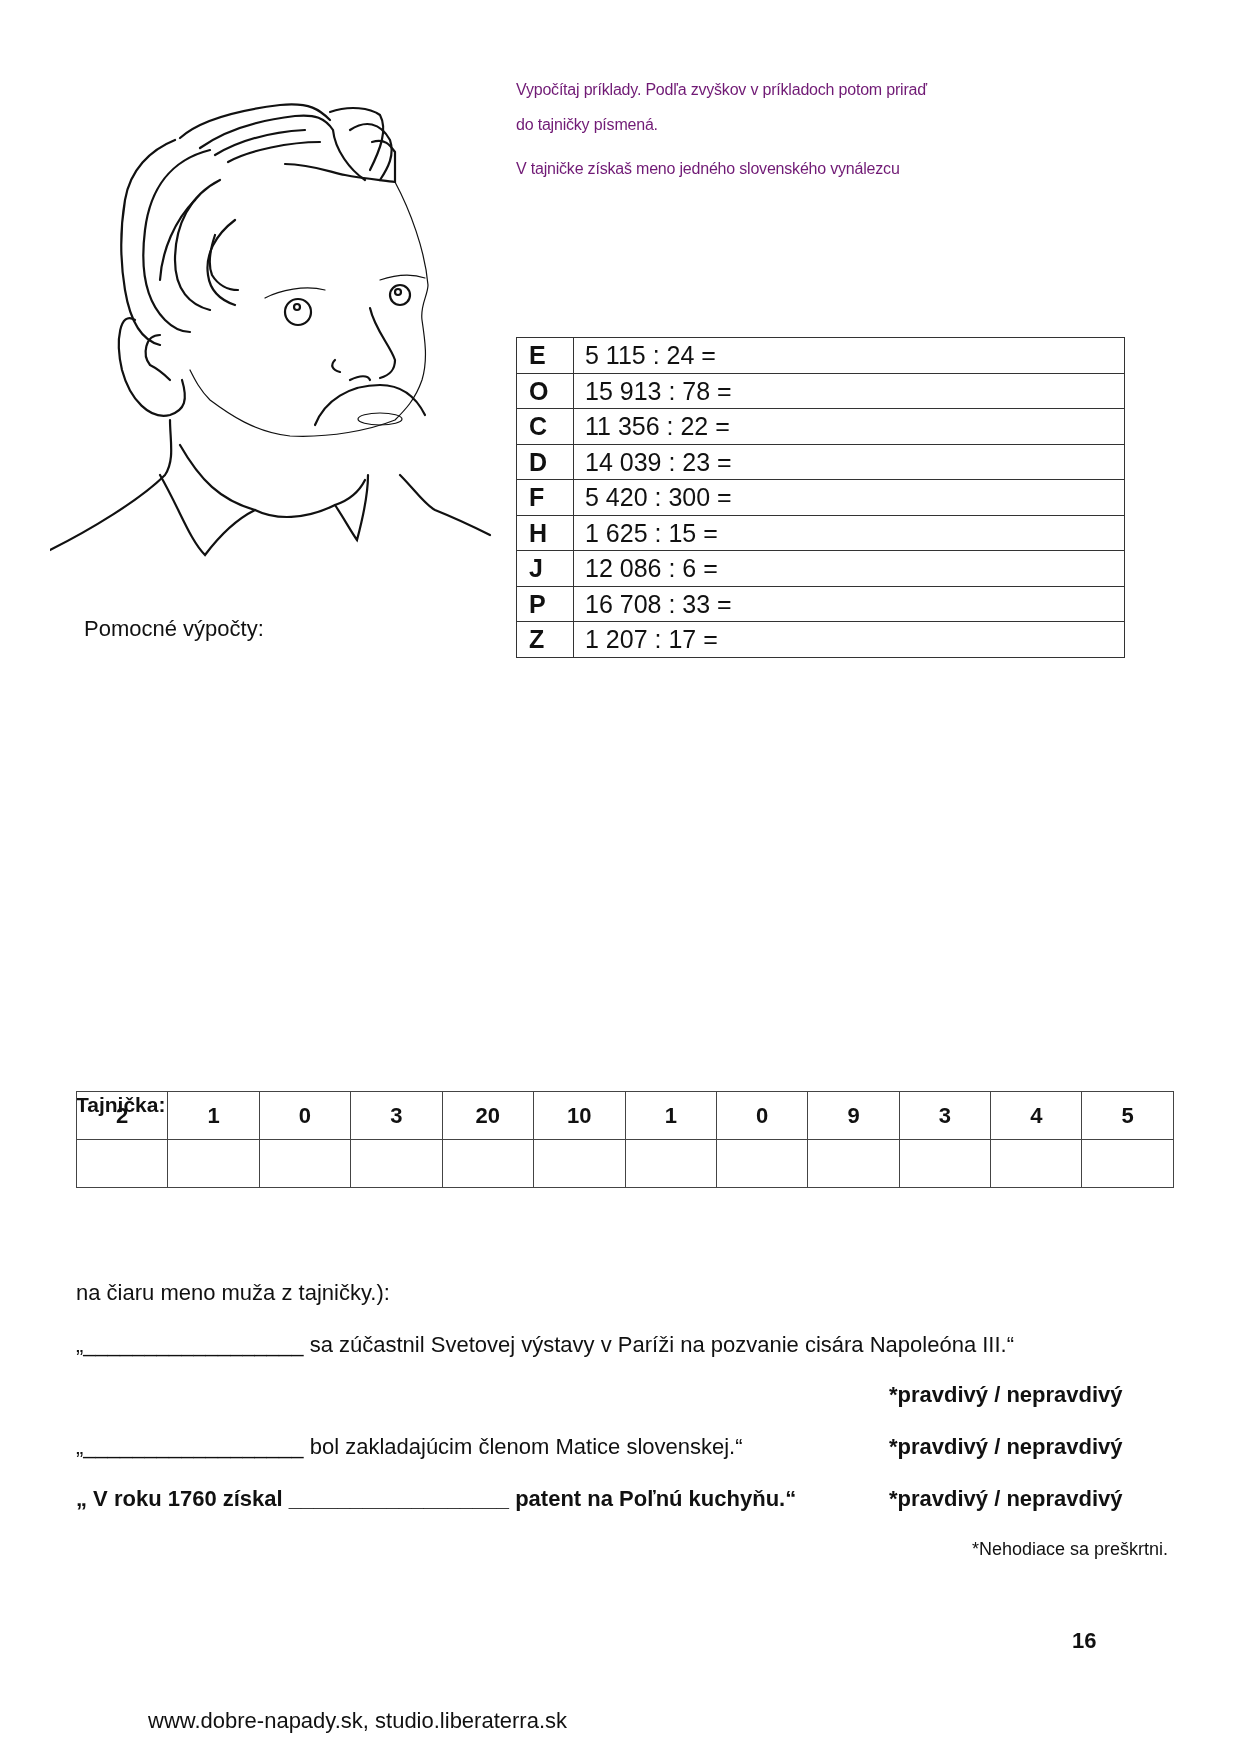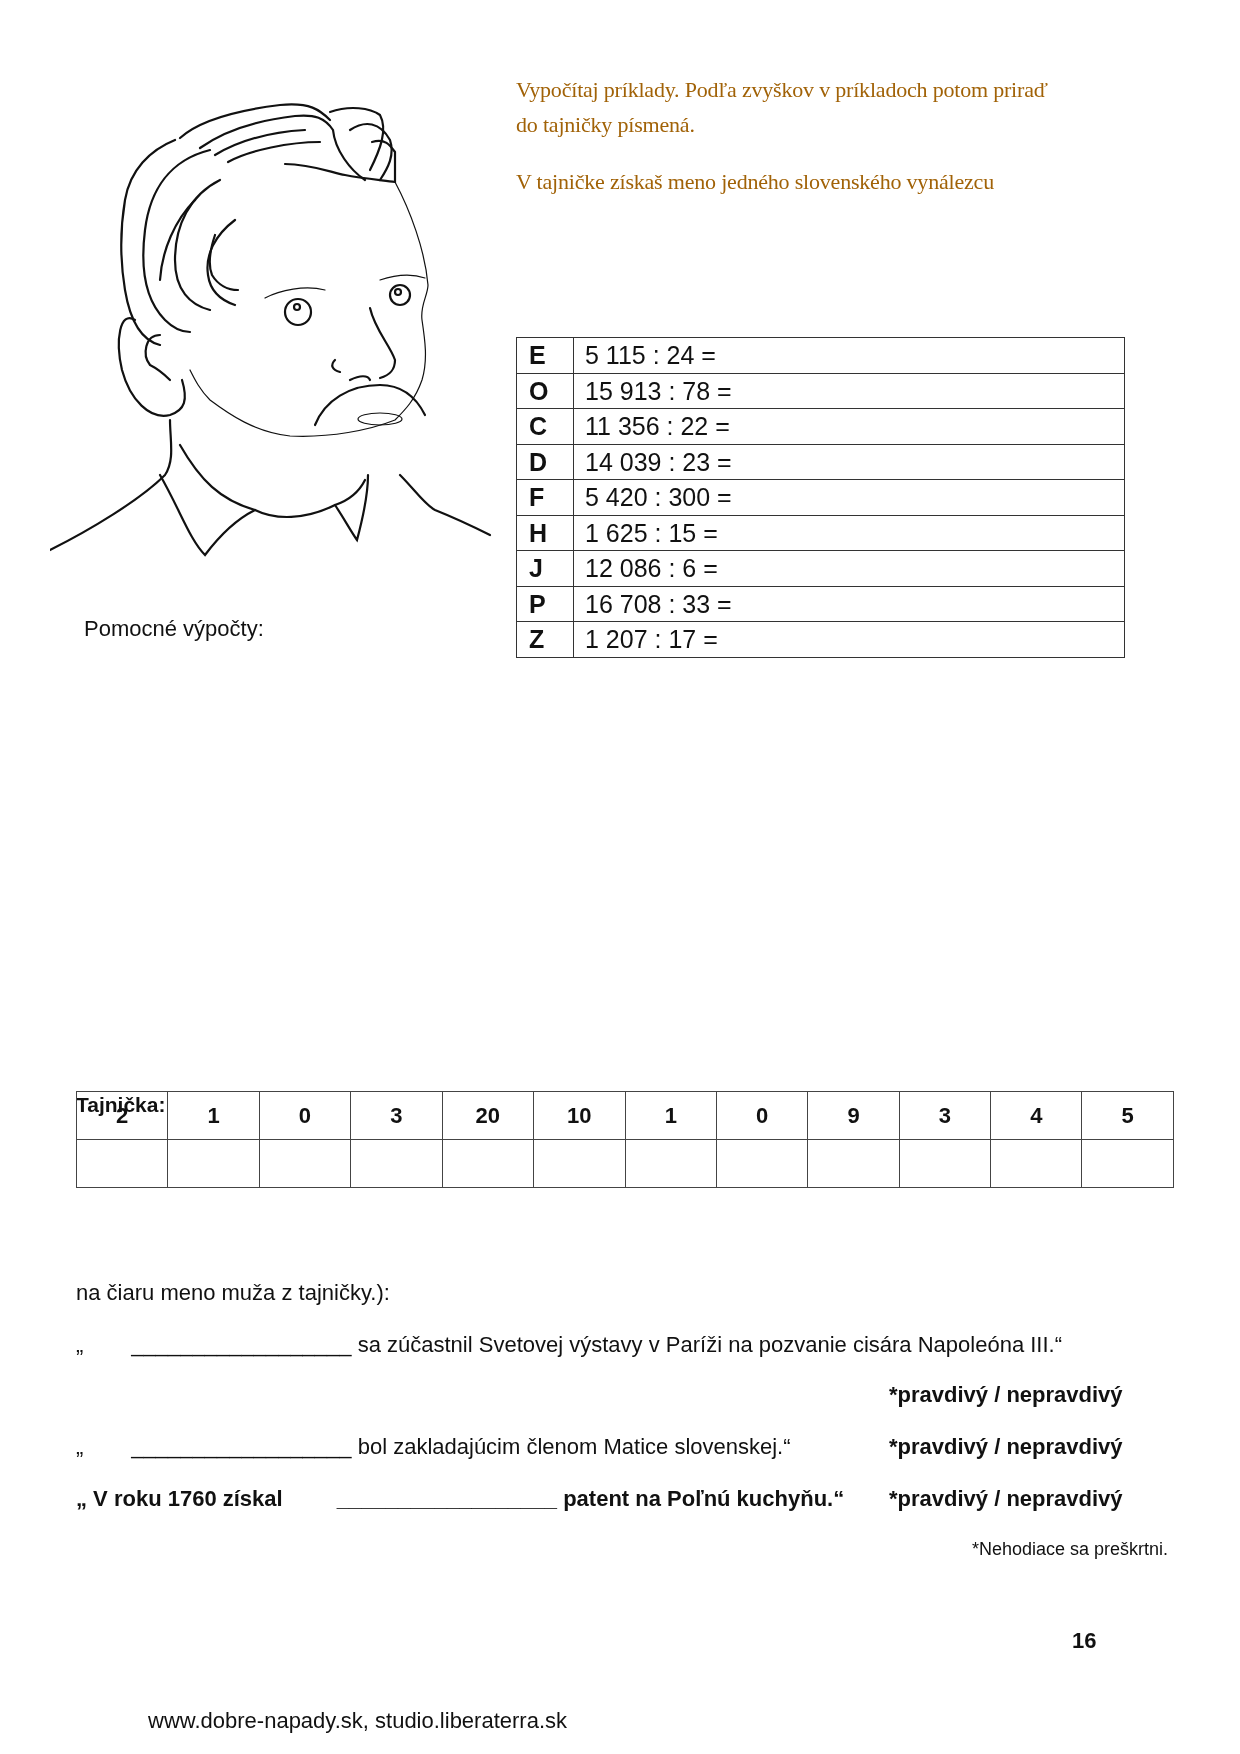--- a/index.html
+++ b/index.html
@@ -2,24 +2,24 @@
 <html><head>
 <meta charset="utf-8">
 <style>
   html, body { margin: 0; padding: 0; background: #ffffff; }
   body {
     width: 1240px; height: 1754px; position: relative; overflow: hidden;
     font-family: "Liberation Sans", sans-serif; color: #111;
   }
   .abs { position: absolute; }
   .intro p {
-    margin: 0; font-size: 22px; line-height: 35px; color: #a16207;
-    font-family: Liberation Serif, serif; letter-spacing: -0.2px;
-  }
-  .intro p + p { margin-top: 22px; }
+    margin: 0; font-size: 16px; line-height: 35px; color: #701a75;
+    font-family: Liberation Sans, sans-serif; letter-spacing: -0.2px;
+  }
+  .intro p + p { margin-top: 9px; }
   
   table.div-table {
     border-collapse: collapse; position: absolute; left: 516px; top: 337px;
     width: 609px;
   }
   table.div-table td {
     border: 1.5px solid #333; height: 34.5px; padding: 0;
     font-size: 25px; line-height: 34px;
   }
   table.div-table td.letter {
@@ -31,21 +31,21 @@
     border-collapse: collapse; position: absolute; left: 76px; top: 1091px;
     width: 1098px;
   }
   table.secret td {
     border: 1.5px solid #444; width: 91.5px; text-align: center;
     font-weight: bold; font-size: 22px; padding: 0;
   }
   table.secret tr.nums td { height: 47px; }
   table.secret tr.blank td { height: 47px; }
   .stmt { font-size: 22px; line-height: 30px; color: #111; white-space: nowrap; }
-  .blank-line { display: inline-block; margin-left: 48px; }
+  .blank-line { display: inline-block; }
   .tf { font-size: 22px; color: #111; white-space: nowrap; font-weight: bold; }
   .footer { font-size: 22px; color: #111; }
 </style>
 </head>
 <body>
 
 <svg class="abs" style="left:50px; top:80px;" width="450" height="480" viewBox="0 0 450 480" fill="none" stroke="#111" stroke-width="2.2" stroke-linecap="round">
 
   <path d="M130 58 C150 40 190 30 230 25 C260 22 270 30 280 40"></path>
   <path d="M150 68 C175 50 210 40 245 36 C265 34 275 38 283 50 C285 70 300 90 315 100"></path>

